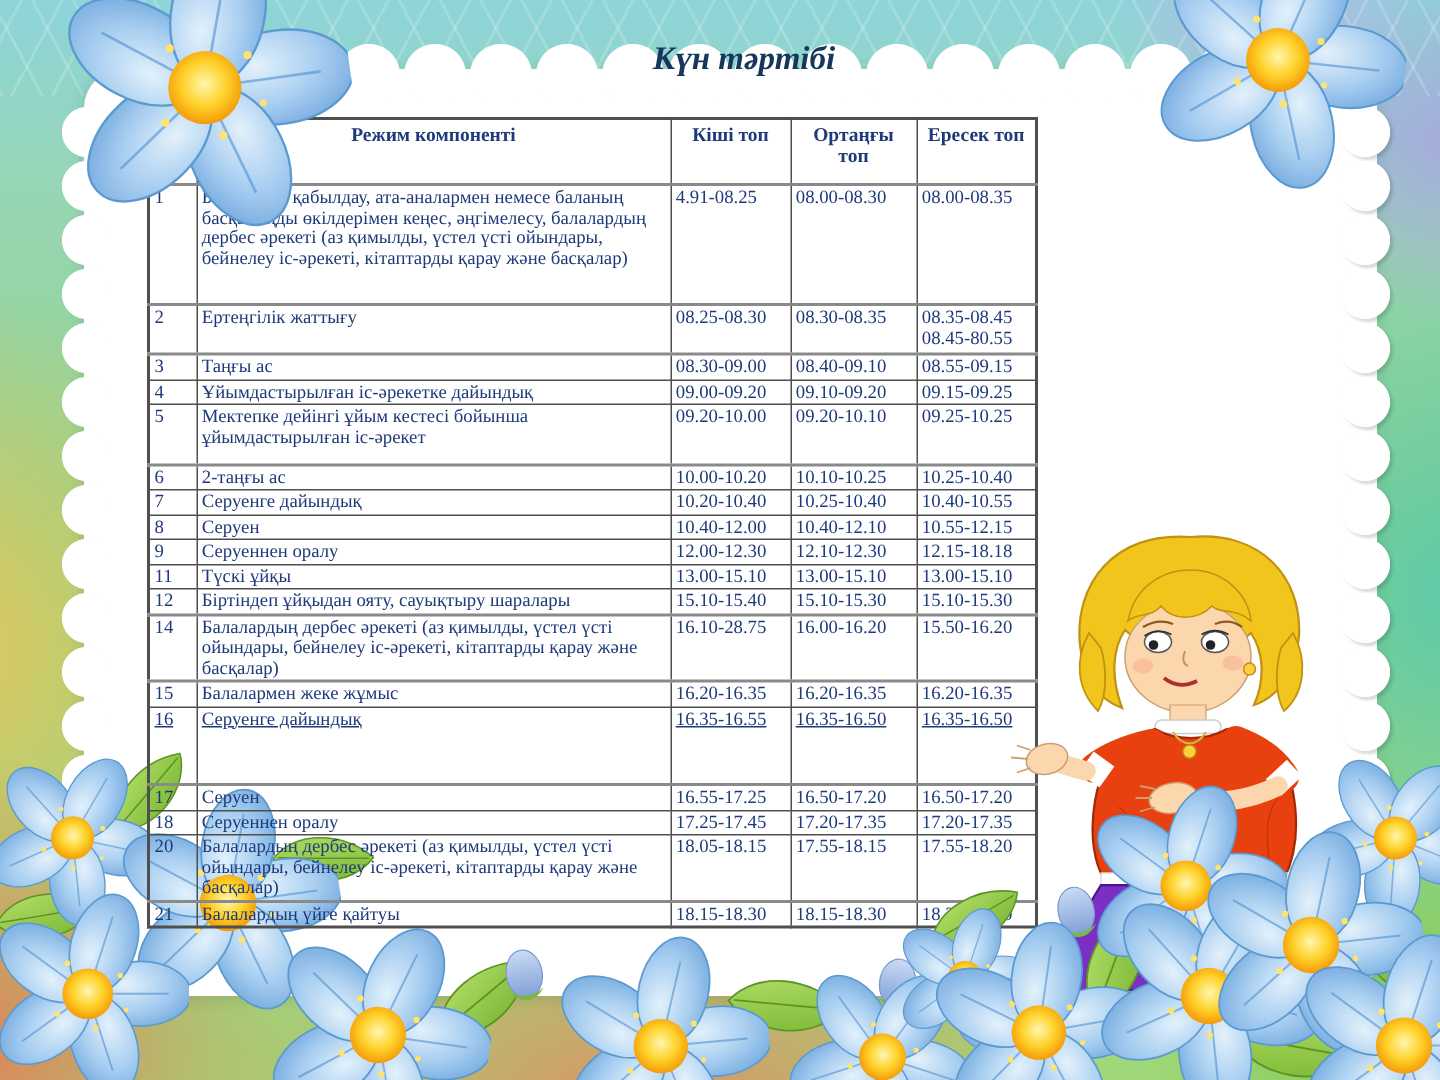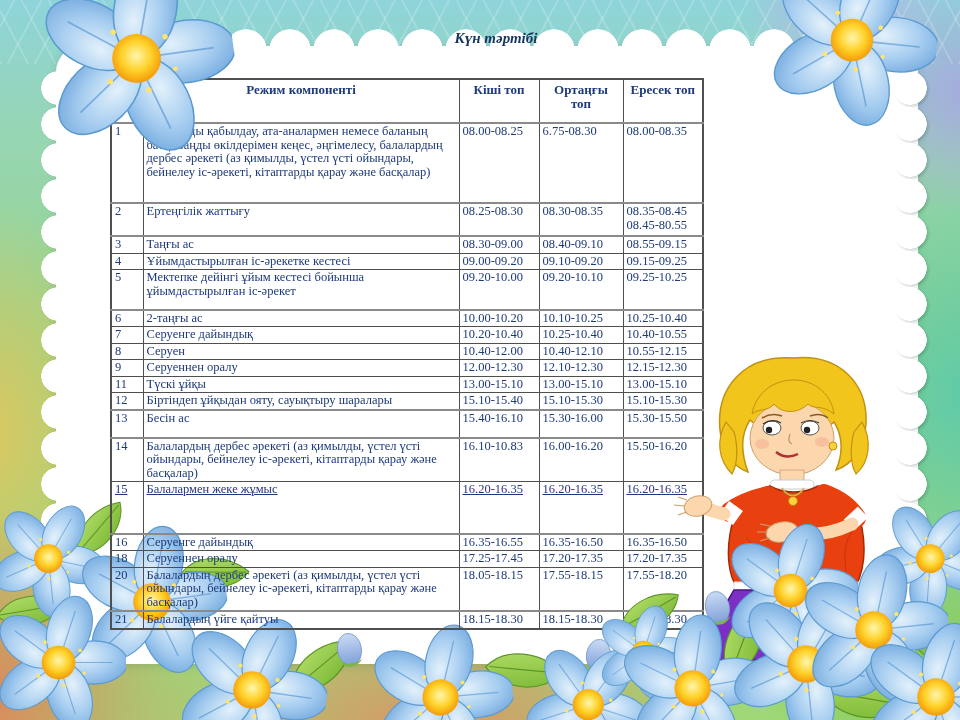--- a/index.html
+++ b/index.html
@@ -41,24 +41,24 @@
   
   .layer{position:absolute;left:0;top:0;pointer-events:none;}
   #decor-back{z-index:2;}
   .content{position:absolute;inset:0;z-index:3;}
   #decor-front{z-index:5;}
 
   
   .title{position:absolute;left:0;right:0;top:26px;text-align:center;color:#17365d;
     font-weight:bold;font-style:italic;line-height:25px;}
   .title .l1{font-size:22px;letter-spacing:.2px;}
-  .title .l2{font-size:15px;margin-left:32px;}
+  .title .l2{font-size:22px;margin-left:32px;}
 
   
-  #schedule{position:absolute;left:110px;top:78px;width:592px;border-collapse:collapse;
+  #schedule{position:absolute;left:98px;top:78px;width:592px;border-collapse:collapse;
     table-layout:fixed;color:#1e3a7a;font-size:12.5px;line-height:1.08;border:2px solid #4f4f4f;}
   #schedule th,#schedule td{border:1px solid #4f4f4f;vertical-align:top;padding:1px 3px;
     overflow:hidden;}
   #schedule thead th{font-weight:bold;text-align:center;font-size:13px;height:38px;
     border-bottom:2.5px solid #8a8a8a;padding-top:3px;}
   #schedule tbody tr{height:16px;}
   #schedule tbody td:nth-child(n+3){white-space:pre-line;}
   #schedule tbody tr:nth-child(1){height:80px;}
   #schedule tbody tr:nth-child(2){height:33px;}
   #schedule tbody tr:nth-child(5){height:40px;}
@@ -203,42 +203,42 @@
           <th>Режим компоненті</th>
           <th>Кіші топ</th>
           <th>Ортаңғы топ</th>
           <th>Ересек топ</th>
         </tr>
       </thead>
       <tbody>
           <tr>
             <td>1</td>
             <td>Балаларды қабылдау, ата-аналармен немесе баланың басқа заңды өкілдерімен кеңес, әңгімелесу, балалардың дербес әрекеті (аз қимылды, үстел үсті ойындары, бейнелеу іс-әрекеті, кітаптарды қарау және  басқалар)</td>
-            <td>08.00-08.25</td>
-            <td>6.75-08.30</td>
+            <td>4.91-08.25</td>
+            <td>08.00-08.30</td>
             <td>08.00-08.35</td>
           </tr>
           <tr>
             <td>2</td>
             <td>Ертеңгілік  жаттығу</td>
             <td>08.25-08.30</td>
             <td>08.30-08.35</td>
             <td>08.35-08.45
 08.45-80.55</td>
           </tr>
           <tr>
             <td>3</td>
             <td>Таңғы ас</td>
             <td>08.30-09.00</td>
             <td>08.40-09.10</td>
             <td>08.55-09.15</td>
           </tr>
           <tr>
             <td>4</td>
-            <td>Ұйымдастырылған іс-әрекетке кестесі</td>
+            <td>Ұйымдастырылған іс-әрекетке дайындық</td>
             <td>09.00-09.20</td>
             <td>09.10-09.20</td>
             <td>09.15-09.25</td>
           </tr>
           <tr>
             <td>5</td>
             <td>Мектепке дейінгі  ұйым кестесі бойынша ұйымдастырылған іс-әрекет</td>
             <td>09.20-10.00</td>
             <td>09.20-10.10</td>
             <td>09.25-10.25</td>
@@ -262,63 +262,63 @@
             <td>Серуен</td>
             <td>10.40-12.00</td>
             <td>10.40-12.10</td>
             <td>10.55-12.15</td>
           </tr>
           <tr>
             <td>9</td>
             <td>Серуеннен оралу</td>
             <td>12.00-12.30</td>
             <td>12.10-12.30</td>
-            <td>12.15-12.30</td>
+            <td>12.15-18.18</td>
           </tr>
           <tr>
             <td>11</td>
             <td>Түскі  ұйқы</td>
             <td>13.00-15.10</td>
             <td>13.00-15.10</td>
             <td>13.00-15.10</td>
           </tr>
           <tr>
             <td>12</td>
             <td>Біртіндеп ұйқыдан ояту, сауықтыру  шаралары</td>
             <td>15.10-15.40</td>
             <td>15.10-15.30</td>
             <td>15.10-15.30</td>
           </tr>
           <tr>
-            <td>13</td>
-            <td>Бесін ас</td>
-            <td>15.40-16.10</td>
-            <td>15.30-16.00</td>
-            <td>15.30-15.50</td>
-          </tr>
-          <tr>
             <td>14</td>
             <td>Балалардың дербес әрекеті (аз  қимылды, үстел үсті ойындары, бейнелеу іс-әрекеті, кітаптарды қарау және басқалар)</td>
-            <td>16.10-10.83</td>
+            <td>16.10-28.75</td>
             <td>16.00-16.20</td>
             <td>15.50-16.20</td>
           </tr>
           <tr>
             <td>15</td>
             <td>Балалармен жеке жұмыс</td>
             <td>16.20-16.35</td>
             <td>16.20-16.35</td>
             <td>16.20-16.35</td>
           </tr>
           <tr>
             <td>16</td>
             <td>Серуенге дайындық</td>
             <td>16.35-16.55</td>
             <td>16.35-16.50</td>
             <td>16.35-16.50</td>
+          </tr>
+          <tr>
+            <td>17</td>
+            <td>Серуен</td>
+            <td>16.55-17.25</td>
+            <td>16.50-17.20</td>
+            <td>16.50-17.20</td>
           </tr>
           <tr>
             <td>18</td>
             <td>Серуеннен оралу</td>
             <td>17.25-17.45</td>
             <td>17.20-17.35</td>
             <td>17.20-17.35</td>
           </tr>
           <tr>
             <td>20</td>

